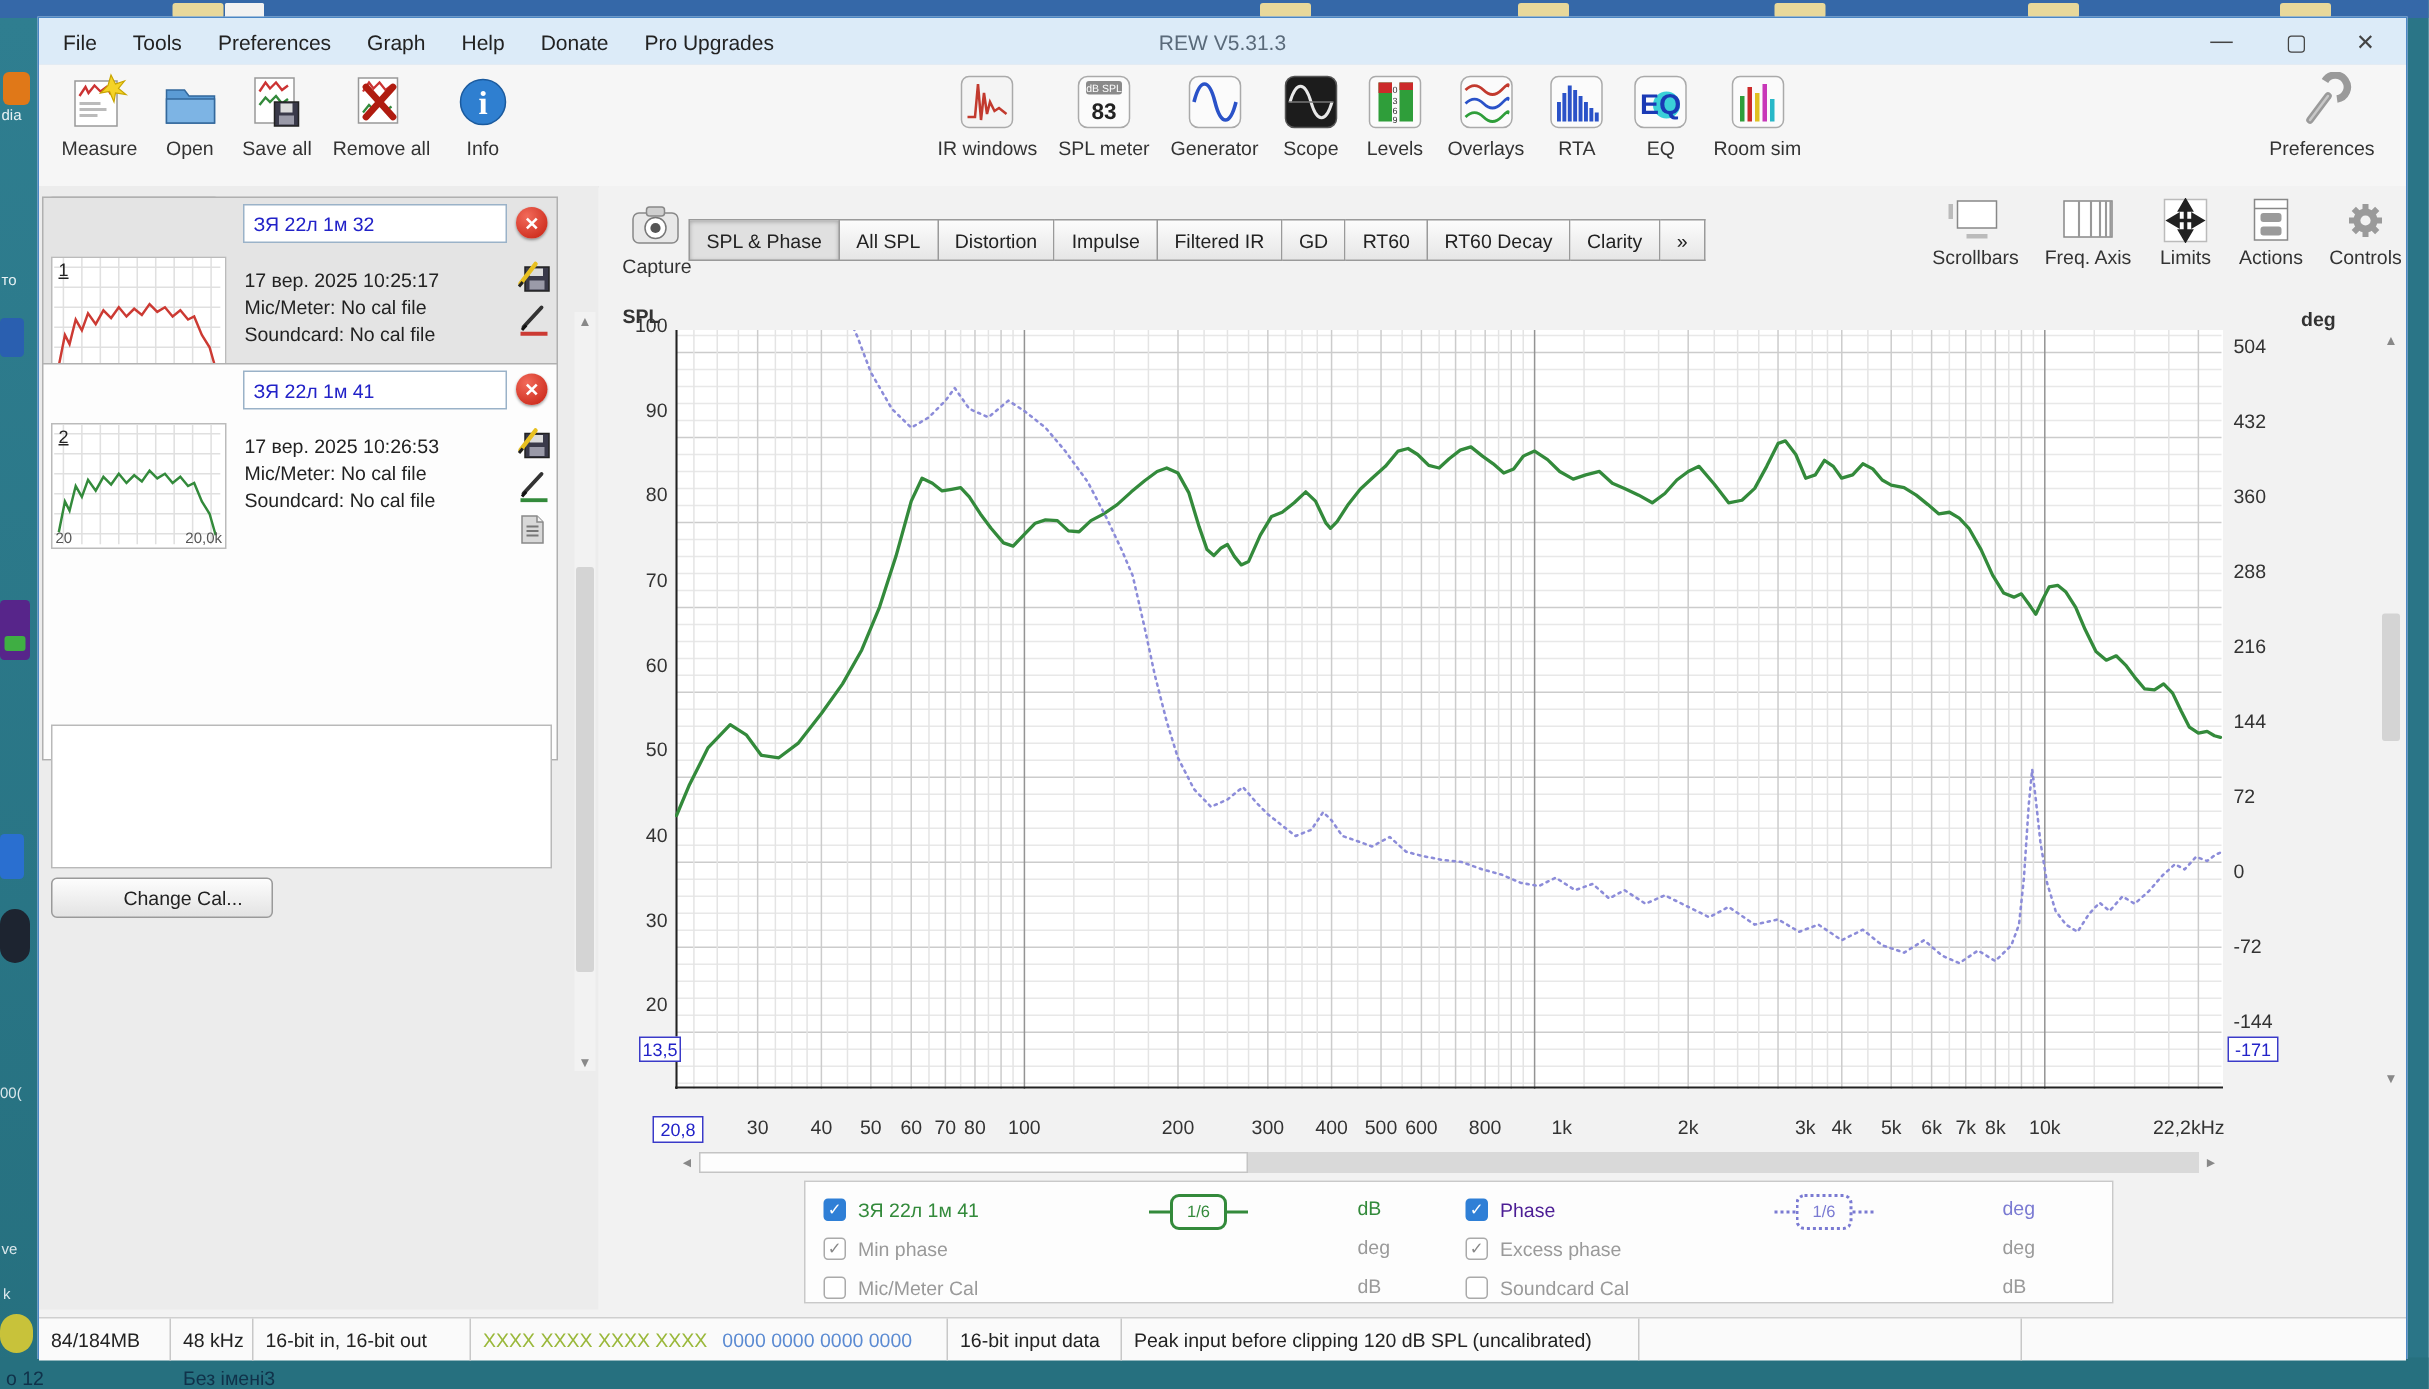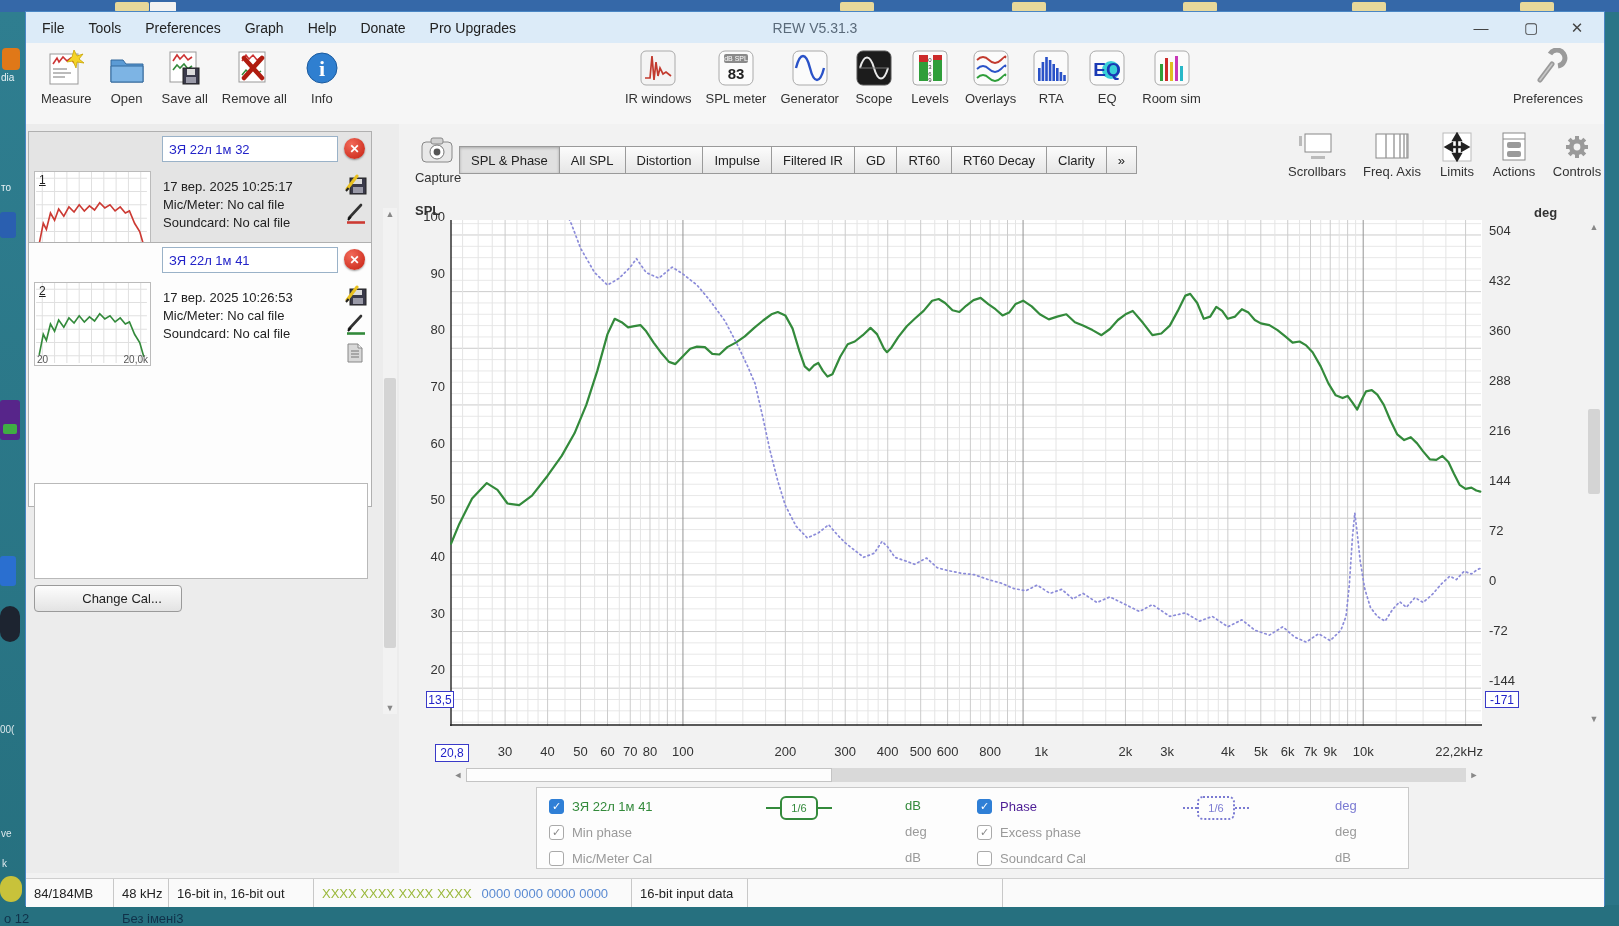--- a/index.html
+++ b/index.html
@@ -675,26 +675,26 @@
         <div class="tick abs" style="left: 225.983px; top: 620px; width: 50px; text-align: center;">80</div>
         <div class="tick abs" style="left: 258.944px; top: 620px; width: 50px; text-align: center;">100</div>
         <div class="tick abs" style="left: 361.333px; top: 620px; width: 50px; text-align: center;">200</div>
         <div class="tick abs" style="left: 421.226px; top: 620px; width: 50px; text-align: center;">300</div>
         <div class="tick abs" style="left: 463.721px; top: 620px; width: 50px; text-align: center;">400</div>
         <div class="tick abs" style="left: 496.682px; top: 620px; width: 50px; text-align: center;">500</div>
         <div class="tick abs" style="left: 523.614px; top: 620px; width: 50px; text-align: center;">600</div>
         <div class="tick abs" style="left: 566.109px; top: 620px; width: 50px; text-align: center;">800</div>
         <div class="tick abs" style="left: 599.07px; top: 620px; width: 50px; text-align: right;">1k</div>
         <div class="tick abs" style="left: 701.458px; top: 620px; width: 50px; text-align: center;">2k</div>
-        <div class="tick abs" style="left: 761.352px; top: 620px; width: 50px; text-align: left;">3k</div>
+        <div class="tick abs" style="left: 761.352px; top: 620px; width: 50px; text-align: right;">3k</div>
         <div class="tick abs" style="left: 803.847px; top: 620px; width: 50px; text-align: center;">4k</div>
         <div class="tick abs" style="left: 836.808px; top: 620px; width: 50px; text-align: center;">5k</div>
         <div class="tick abs" style="left: 863.74px; top: 620px; width: 50px; text-align: center;">6k</div>
         <div class="tick abs" style="left: 886.51px; top: 620px; width: 50px; text-align: center;">7k</div>
-        <div class="tick abs" style="left: 906.235px; top: 620px; width: 50px; text-align: center;">9k</div>
+        <div class="tick abs" style="left: 906.235px; top: 620px; width: 50px; text-align: center;">8k</div>
         <div class="tick abs" style="left: 939.196px; top: 620px; width: 50px; text-align: center;">10k</div>
         <div class="tick abs" style="left: 1028px; top: 620px; width: 56px; text-align: right;">22,2kHz</div>
       </div>
 
     <div class="abs" style="left:52px;top:644px;width:1030px;height:15px">
       <div class="arr" style="left:0;top:1px">◄</div>
       <div class="abs" style="left:15px;top:0;width:1000px;height:14px;background:#d9d9d9"></div>
       <div class="abs" style="left:15px;top:0;width:366px;height:14px;background:#fdfdfd;border:1px solid #c4c4c4;box-sizing:border-box"></div>
       <div class="arr" style="left:1016px;top:1px">►</div>
     </div>
@@ -742,16 +742,17 @@
 
   <div class="abs" id="statusbar">
       <div class="scell" style="width: 88px;">84/184MB</div>
       <div class="scell" style="width: 55px;">48 kHz</div>
       <div class="scell" style="width: 145px;">16-bit in, 16-bit out</div>
       <div class="scell" style="width: 318px;">
         <span style="color: rgb(154, 184, 58); margin-right: 10px;">XXXX XXXX  XXXX XXXX</span>
         <span style="color: rgb(90, 138, 210);">0000 0000  0000 0000</span>
       </div>
       <div class="scell" style="width: 116px;">16-bit input data</div>
+      <div class="scell" style="width: 345px;">Peak input before clipping 120 dB SPL (uncalibrated)</div>
       <div class="scell" style="width: 255px;"></div>
       <div class="scell" style="width: 256px; border-right: none;"></div>
     </div>
 </div>
 
 </body></html>

